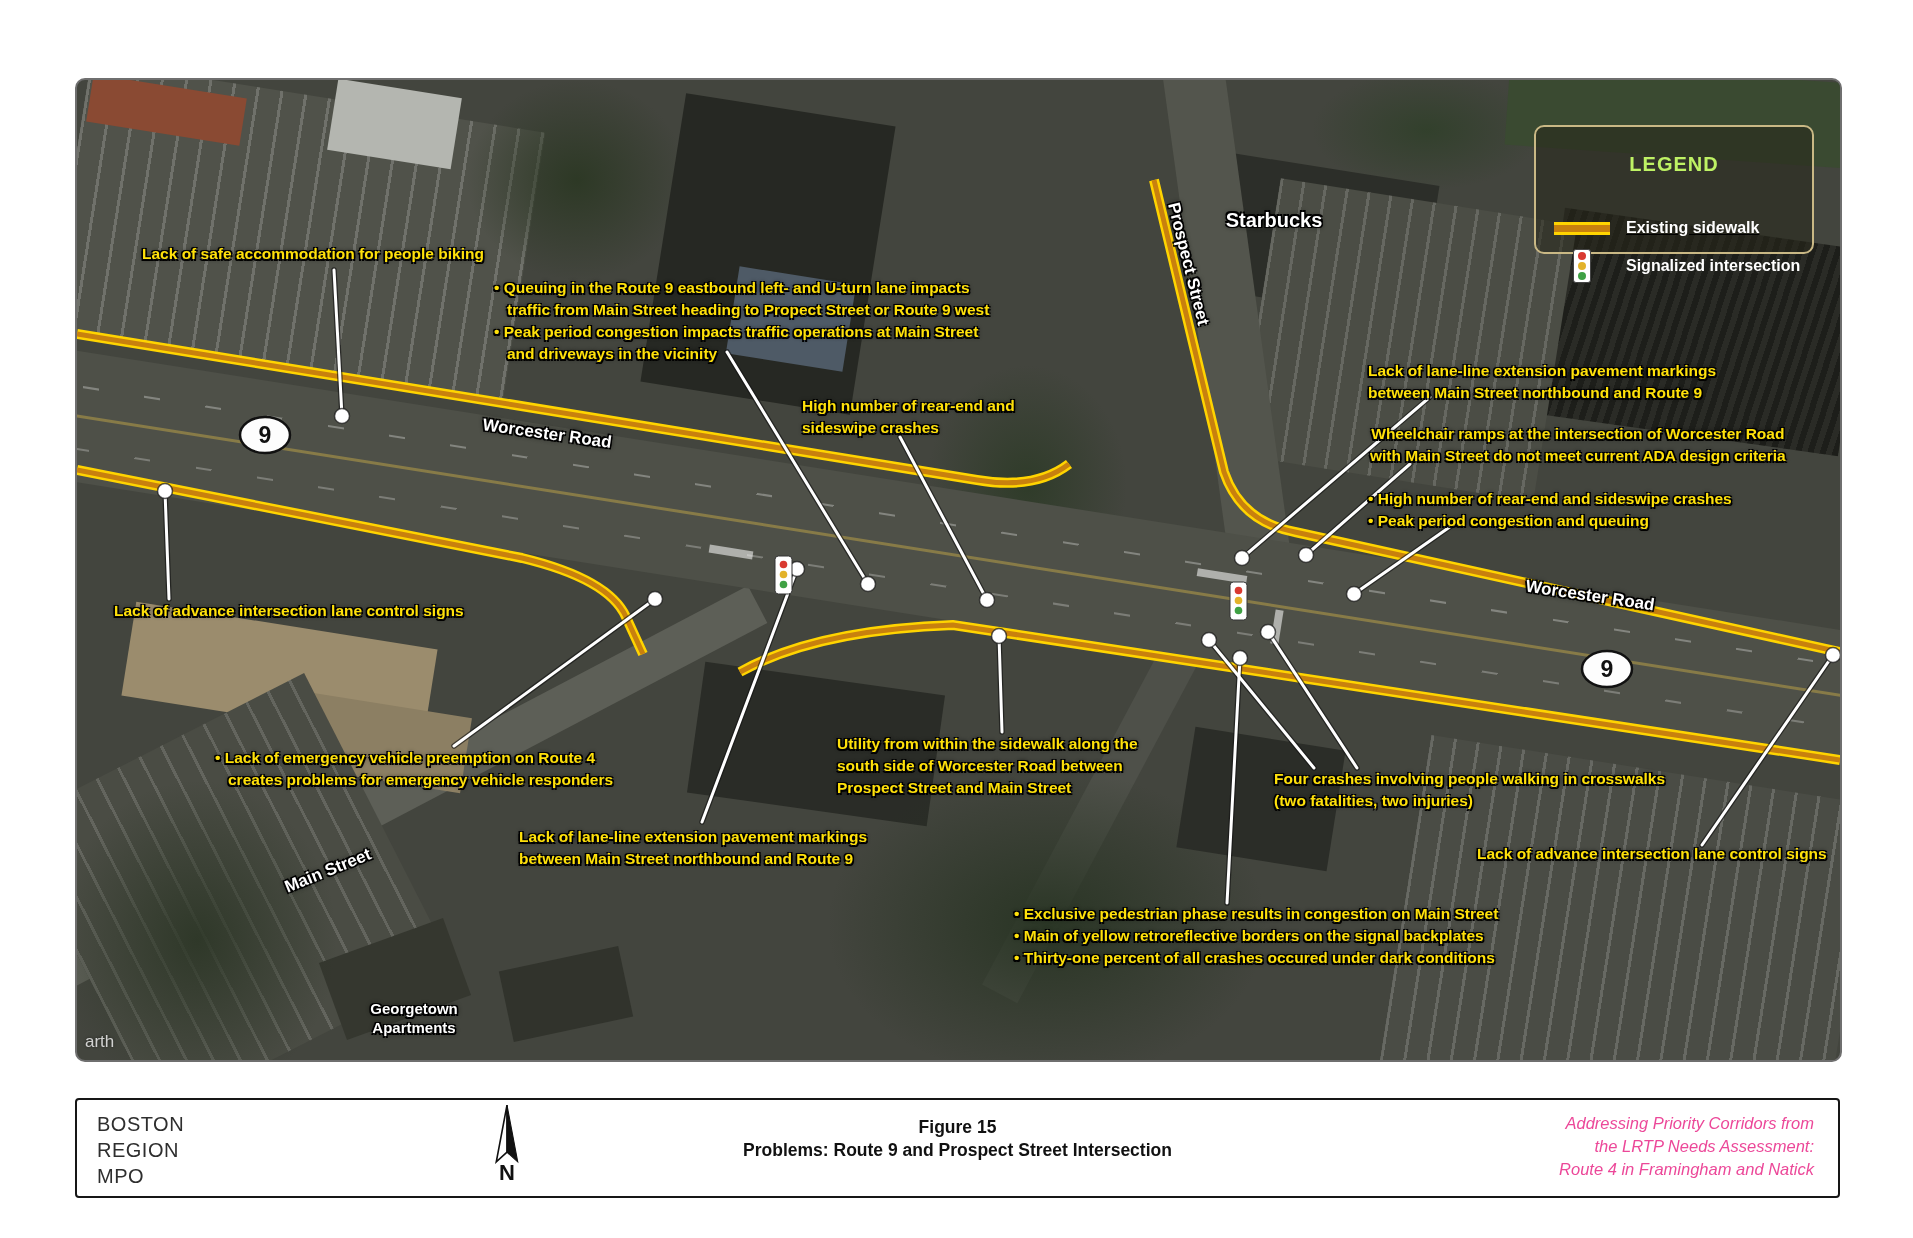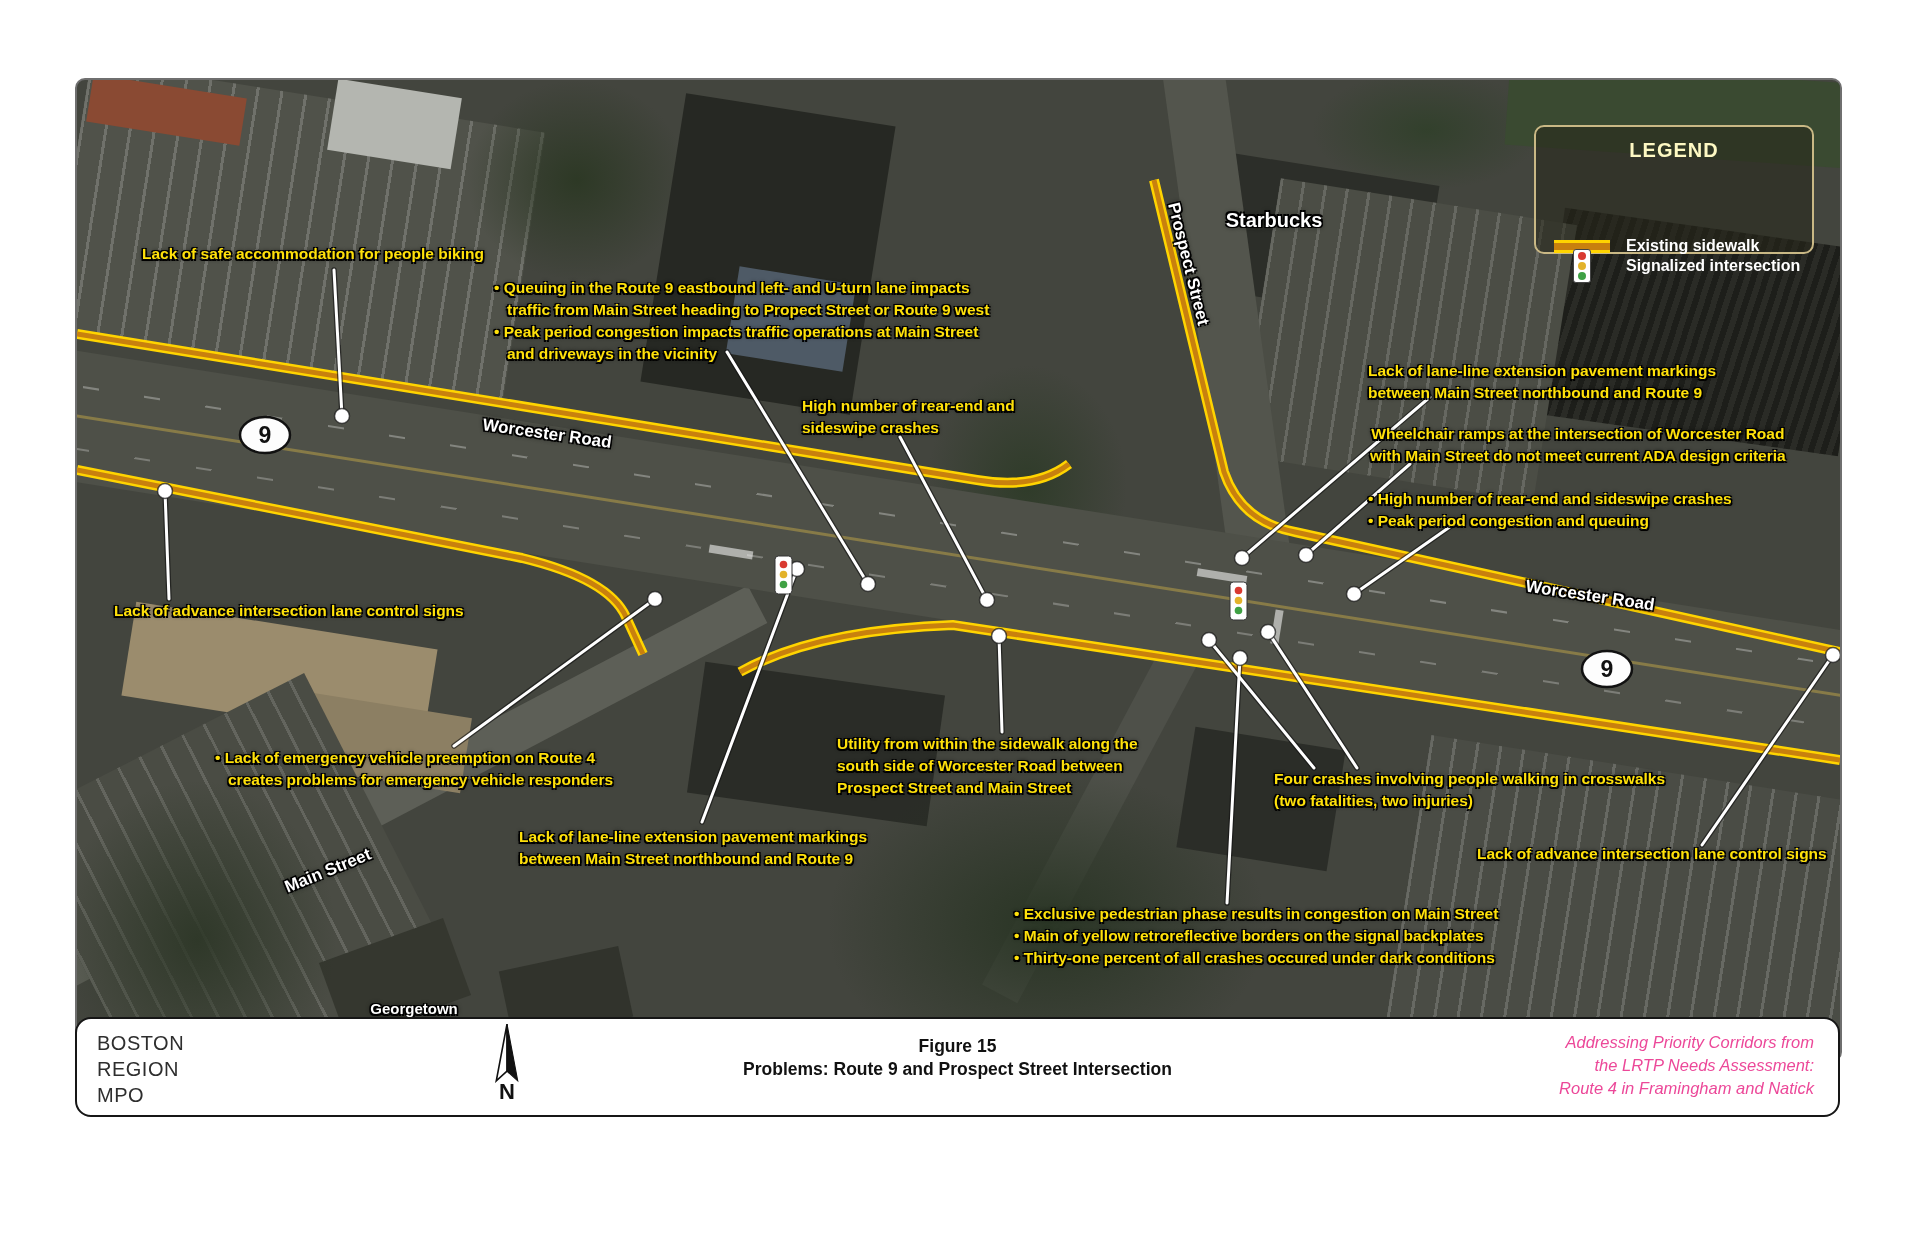--- a/index.html
+++ b/index.html
@@ -34,33 +34,33 @@
   .watermark{position:absolute;color:rgba(255,255,255,.78);font-size:17px;
       text-shadow:0 0 3px rgba(0,0,0,.6);}
   
   .ann{position:absolute;color:#ffe10a;font-weight:bold;font-size:15.5px;line-height:22px;
       text-shadow:-1.5px -1.5px 0 #000,1.5px -1.5px 0 #000,-1.5px 1.5px 0 #000,1.5px 1.5px 0 #000,0 0 4px #000;}
   .ann .ln{white-space:nowrap;}
   .ann .ind{padding-left:13px;}
   
   .legend{position:absolute;left:1457px;top:45px;width:276px;height:125px;
       background:rgba(38,38,26,.55);border:2px solid #c9b885;border-radius:10px;}
-  .legend-title{position:absolute;left:0;top:12px;width:100%;text-align:center;color:#fef9c3;
+  .legend-title{position:absolute;left:0;top:26px;width:100%;text-align:center;color:#bef264;
       font-size:20px;font-weight:bold;letter-spacing:1px;}
   .legend-row{position:absolute;left:18px;display:flex;align-items:center;}
   .legend-label{color:#fff;font-size:16px;font-weight:bold;margin-left:16px;}
   .swatch-sidewalk{width:56px;height:13px;background:#ffd400;border-top:0;position:relative;}
   .swatch-sidewalk::after{content:"";position:absolute;left:0;top:3px;width:100%;height:7px;background:#c8800e;}
   .swatch-signal{width:56px;display:flex;justify-content:center;}
   .siglite{width:16px;height:32px;background:#fff;border:1px solid #444;border-radius:3px;
       display:flex;flex-direction:column;align-items:center;justify-content:space-evenly;}
   .dotr{width:8px;height:8px;border-radius:50%;}
   
-  .footer{position:absolute;left:75px;top:1017px;width:1761px;height:96px;
-      border:2.5px solid #161616;border-radius:16px;background:#fff;}
+  .footer{position:absolute;left:75px;top:1098px;width:1761px;height:96px;
+      border:2.5px solid #161616;border-radius:4px;background:#fff;}
   .org{position:absolute;left:20px;top:11px;color:#2e2e2e;font-size:20px;line-height:26px;letter-spacing:.5px;}
   .north{position:absolute;left:408px;top:4px;width:44px;height:90px;text-align:center;}
   .north-n{color:#111;font-size:22px;font-weight:bold;margin-top:-8px;}
   .figtext{position:absolute;left:0;top:16px;width:100%;text-align:center;color:#111;
       font-size:17.5px;font-weight:bold;line-height:23px;}
   .source{position:absolute;right:24px;top:12px;text-align:right;color:#ec4899;
       font-size:16.5px;font-style:italic;line-height:23px;}
 </style>
 </head>
 <body>
@@ -264,21 +264,21 @@
       <div class="ln">Lack of advance intersection lane control signs</div>
     </div>
     <div class="ann" style="left:937px;top:823px;">
       <div class="ln">• Exclusive pedestrian phase results in congestion on Main Street</div>
       <div class="ln">• Main of yellow retroreflective borders on the signal backplates</div>
       <div class="ln">• Thirty-one percent of all crashes occured under dark conditions</div>
     </div>
 
     <div class="legend">
       <div class="legend-title">LEGEND</div>
-      <div class="legend-row" style="top:110px;">
+      <div class="legend-row" style="top:92px;text-decoration:underline;">
         <div class="swatch-sidewalk"></div>
         <div class="legend-label">Existing sidewalk</div>
       </div>
       <div class="legend-row" style="top:122px;">
         <div class="swatch-signal">
           <div class="siglite">
             <div class="dotr" style="background:#d93a31;"></div>
             <div class="dotr" style="background:#e3b32a;"></div>
             <div class="dotr" style="background:#3fa144;"></div>
           </div>

